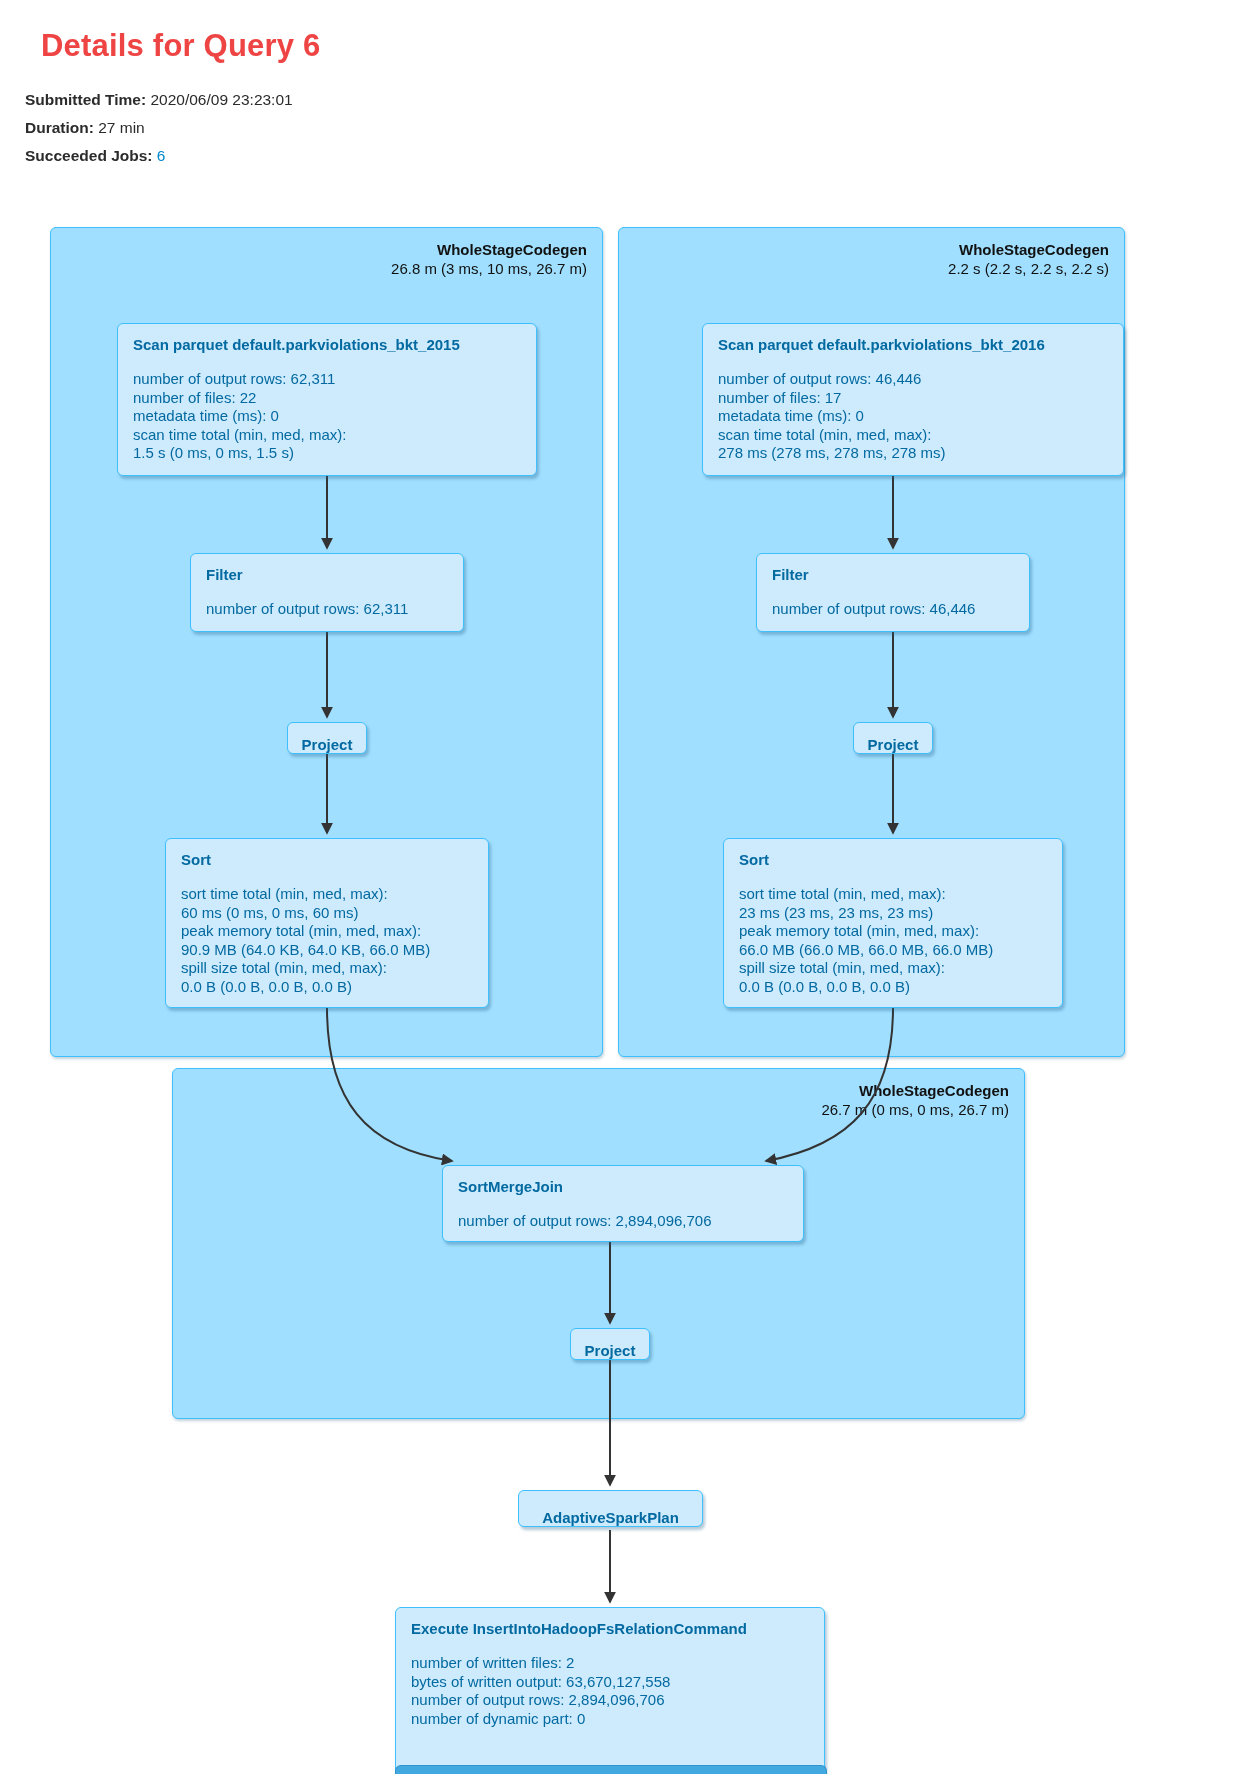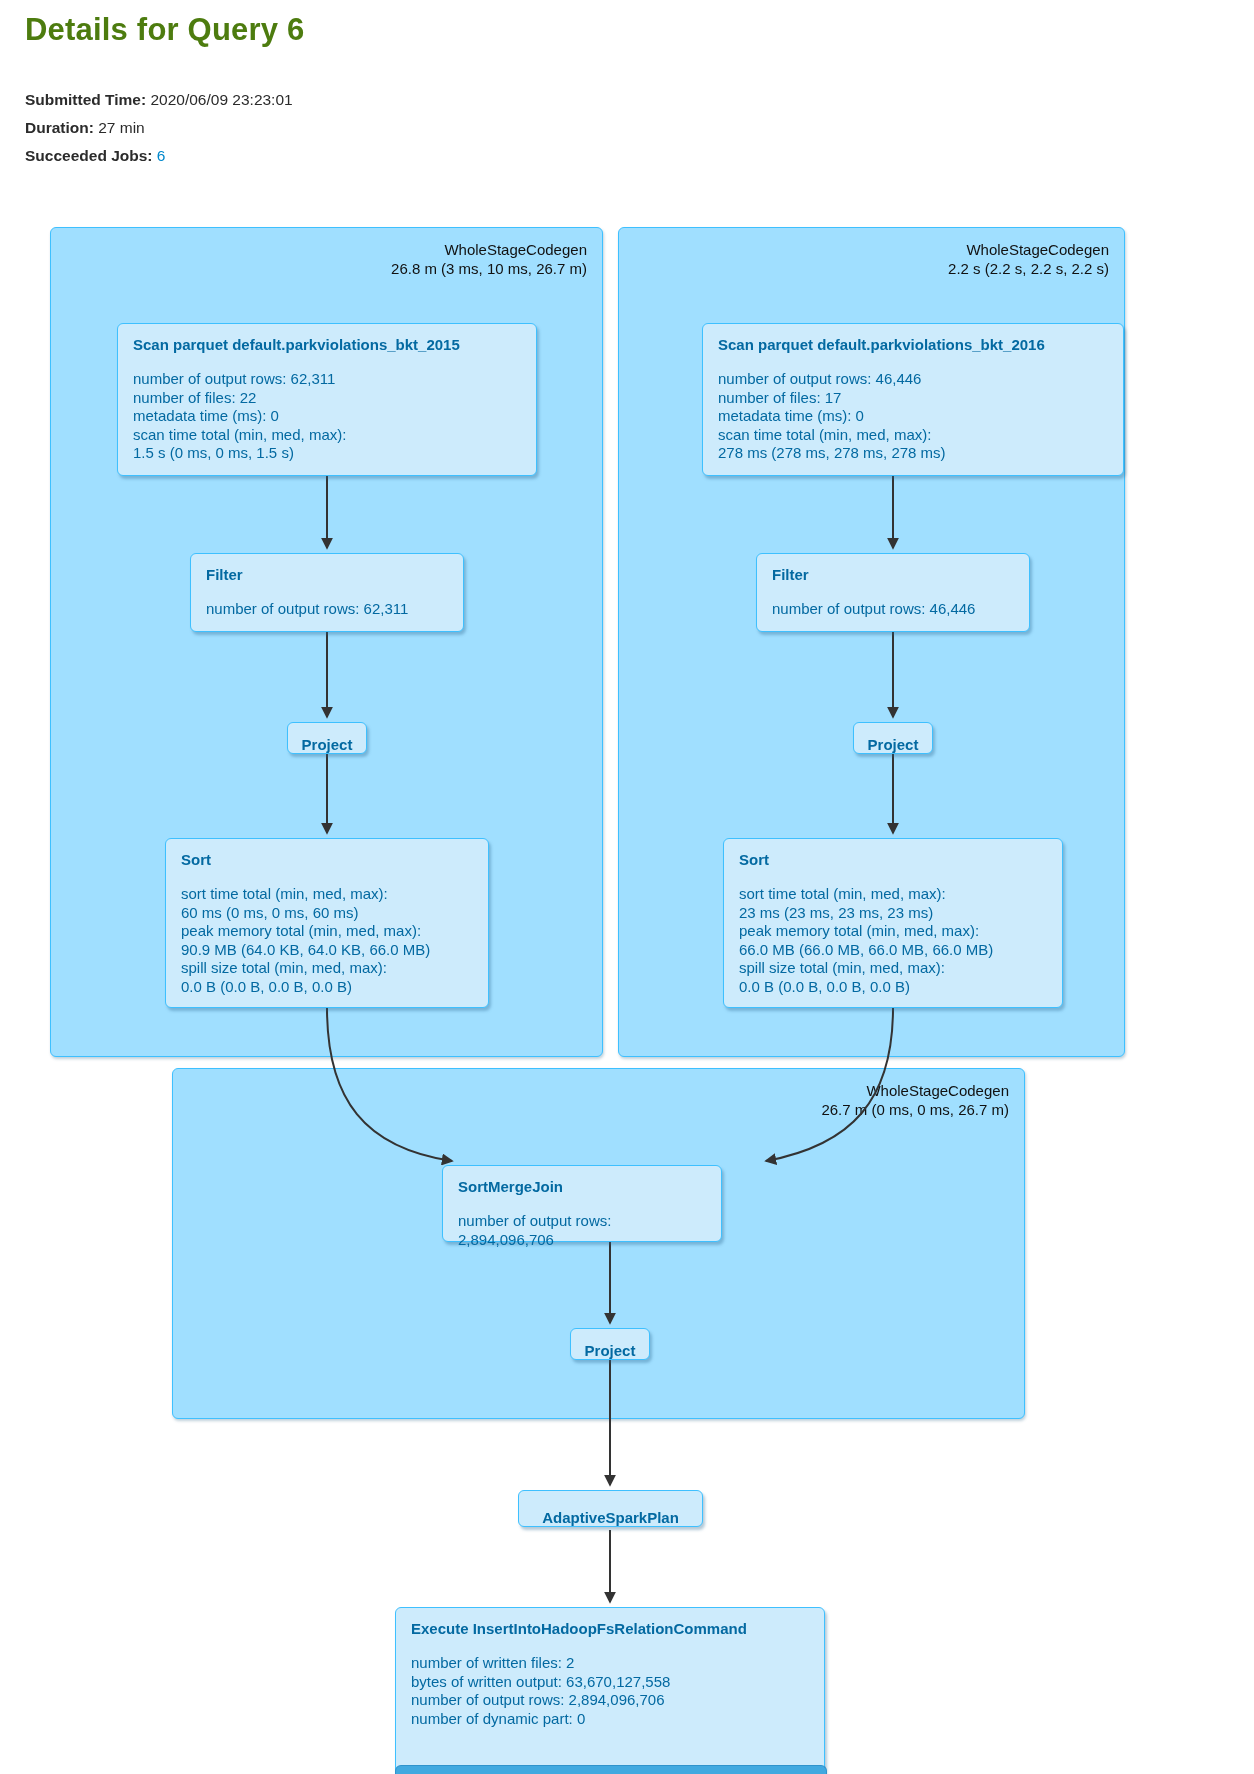--- a/index.html
+++ b/index.html
@@ -2,34 +2,34 @@
 <html><head>
 <meta charset="utf-8">
 <style>
   html,body{margin:0;padding:0;background:#ffffff;}
   body{
     width:1254px;height:1774px;position:relative;overflow:hidden;
     font-family:"Liberation Sans","DejaVu Sans",sans-serif;color:#333;
   }
   
   .page-title{
-    position:absolute;left:25px;top:12px;margin:0;
-    font-size:31px;font-weight:700;color:#4d7c0f;letter-spacing:.2px;
+    position:absolute;left:25px;top:12px;margin:16px;
+    font-size:31px;font-weight:700;color:#ef4444;letter-spacing:.2px;
   }
   .meta{position:absolute;left:25px;top:86px;font-size:15.5px;line-height:28px;color:#2b2b2b;}
   .meta .b{font-weight:700;}
   .meta a{color:#0088cc;text-decoration:none;cursor:pointer;}
   
   .dag{position:absolute;left:0;top:0;width:1254px;height:1774px;}
   .cluster{
     position:absolute;background:#A0DFFF;border:1px solid #3EC0FF;border-radius:6px;
     box-shadow:1px 2px 3px rgba(0,70,110,.25);
   }
   .cluster-label{position:absolute;top:12px;right:15px;text-align:right;font-size:15px;line-height:19px;color:#111;}
-  .cluster-label .cl-title{font-weight:400;}
+  .cluster-label .cl-title{font-weight:700;}
   .edges{position:absolute;left:0;top:0;pointer-events:none;}
   .node{
     position:absolute;background:#CDEBFC;border:1px solid #3EC0FF;border-radius:6px;
     box-shadow:2px 3px 3px rgba(40,100,140,.35);font-size:15px;color:#0369a1;box-sizing:border-box;
   }
   .node .nt{font-weight:700;padding:12px 15px 0 15px;line-height:17px;}
   .node .nb{padding:17px 15px 12px 15px;line-height:18.5px;}
   .node.small{display:flex;align-items:flex-end;justify-content:center;}
   .node.small .nt{padding:0;}
   .cutoff{
@@ -151,21 +151,21 @@
     <div class="nb">
       <div>sort time total (min, med, max):</div>
       <div>23 ms (23 ms, 23 ms, 23 ms)</div>
       <div>peak memory total (min, med, max):</div>
       <div>66.0 MB (66.0 MB, 66.0 MB, 66.0 MB)</div>
       <div>spill size total (min, med, max):</div>
       <div>0.0 B (0.0 B, 0.0 B, 0.0 B)</div>
     </div>
   </div>
 
-  <div class="node" style="left:442px;top:1165px;width:280px;height:77px;">
+  <div class="node" style="left:442px;top:1165px;width:362px;height:77px;">
     <div class="nt">SortMergeJoin</div>
     <div class="nb">
       <div>number of output rows: 2,894,096,706</div>
     </div>
   </div>
 
   <div class="node small" style="left:570px;top:1328px;width:80px;height:32px;">
     <div class="nt">Project</div>
   </div>
 

